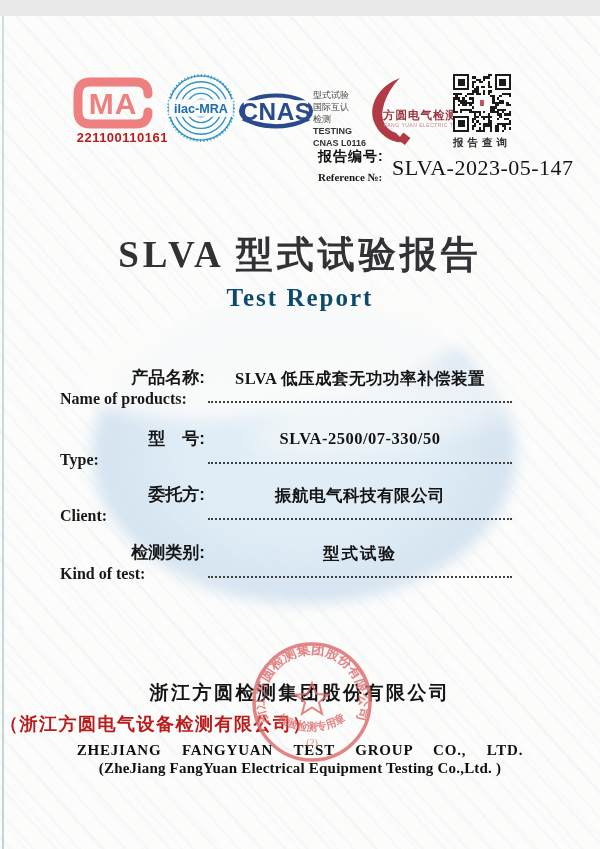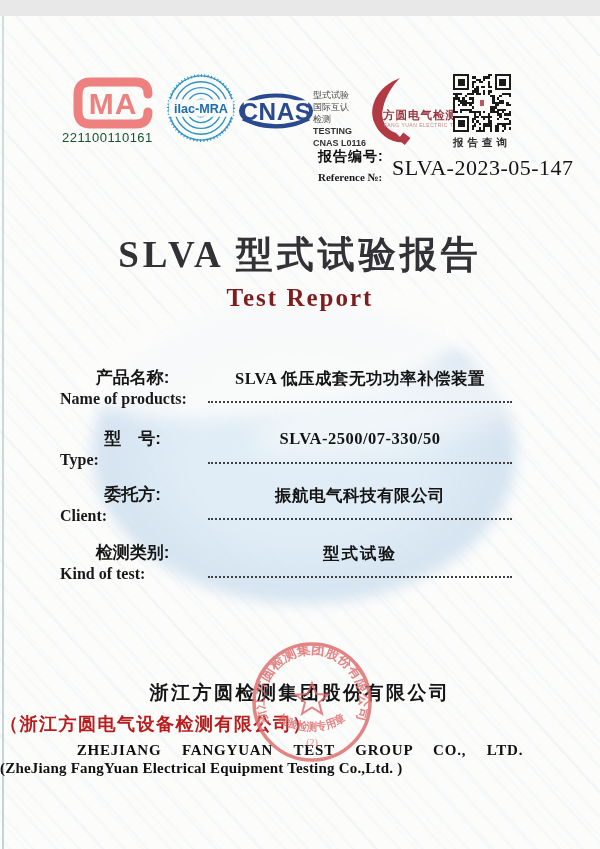--- a/index.html
+++ b/index.html
@@ -24,50 +24,50 @@
 
   
   .wm-blob{position:absolute;left:92px;top:286px;width:424px;height:302px;border-radius:50%;
     background:radial-gradient(closest-side,#dcebf6 55%,#d2e3f1 85%,#cfe0ef);filter:blur(7px);opacity:.85;}
   .wm-swoosh{position:absolute;left:80px;top:278px;width:390px;height:118px;border-radius:50%;
     background:#fcfcfb;transform:rotate(-9deg);filter:blur(9px);opacity:.9;}
   .wm-swoosh2{position:absolute;left:250px;top:360px;width:300px;height:70px;border-radius:50%;
     background:#fcfcfb;transform:rotate(-12deg);filter:blur(12px);opacity:.55;}
 
   
-  .cma-number{left:62px;top:114px;width:106px;text-align:left;font-size:13px;font-weight:normal;color:#14532d;letter-spacing:.5px;}
+  .cma-number{left:62px;top:114px;width:106px;text-align:right;font-size:13px;font-weight:bold;color:#b91c1c;letter-spacing:.5px;}
   .accr{left:313px;top:73px;font-size:9px;line-height:12px;color:#4a4a4a;}
   .accr .en{font-weight:bold;color:#333;}
   .fy-cn{left:383px;top:92px;font-size:11.5px;font-weight:bold;color:#9c3540;letter-spacing:1px;white-space:nowrap;}
   .fy-en{left:384px;top:106px;font-size:5px;color:#c9868c;letter-spacing:.5px;white-space:nowrap;}
   .qr-caption{left:451px;top:120px;width:62px;text-align:center;font-size:10.5px;font-weight:600;letter-spacing:4px;color:#2f2f2f;white-space:nowrap;}
 
   .refno-cn{left:318px;top:132px;font-size:14px;font-weight:bold;letter-spacing:1px;color:#111;}
   .refno-en{left:318px;top:155px;font-size:11px;font-weight:bold;color:#181818;}
   .refno-val{left:392px;top:139px;font-size:22px;letter-spacing:.5px;color:#141414;}
 
   
   .title-cn{left:0;top:214px;width:100%;text-align:center;font-size:37px;font-weight:700;letter-spacing:4px;color:#323236;
     font-family:"Liberation Serif","DejaVu Serif",serif;}
-  .title-en{left:0;top:268px;width:100%;text-align:center;font-size:25px;font-weight:700;letter-spacing:2px;color:#7f1d1d;}
+  .title-en{left:0;top:268px;width:100%;text-align:center;font-size:25px;font-weight:700;letter-spacing:2px;color:#0c4a6e;}
 
   
   .field-row{position:absolute;left:60px;width:480px;height:48px;}
-  .f-label-cn{position:absolute;left:0;top:0;width:145px;text-align:center;font-size:17px;font-weight:700;color:#161616;}
+  .f-label-cn{position:absolute;left:0;top:0;width:145px;text-align:right;font-size:17px;font-weight:700;color:#161616;}
   .f-label-en{position:absolute;left:0;top:24px;width:145px;text-align:left;font-size:16px;font-weight:700;color:#191919;
     font-family:"Liberation Serif","DejaVu Serif",serif;}
   .f-line{position:absolute;left:148px;top:35px;width:304px;border-bottom:2px dotted #3f3f3f;}
   .f-value{position:absolute;left:148px;top:2px;width:304px;text-align:center;font-size:16.5px;color:#141414;
     font-family:"Liberation Serif","DejaVu Serif",serif;letter-spacing:.5px;white-space:nowrap;font-weight:bold;}
 
   
   .company-cn{left:0;top:664px;width:100%;text-align:center;font-size:19px;font-weight:700;letter-spacing:2.5px;color:#151515;}
   .company-cn-sub{left:0;top:696px;width:100%;font-size:18px;font-weight:700;letter-spacing:1.5px;color:#b91c1c;}
   .company-en{left:0;top:726px;width:100%;text-align:center;font-size:15px;font-weight:700;word-spacing:16px;letter-spacing:.8px;color:#101010;}
-  .company-en-sub{left:0;top:744px;width:100%;font-size:15px;font-weight:700;letter-spacing:.2px;color:#101010;}
+  .company-en-sub{left:0;top:744px;width:100%;text-align:center;font-size:15px;font-weight:700;letter-spacing:.2px;color:#101010;}
   .company-en,.company-en-sub{font-family:"Liberation Serif","DejaVu Serif",serif;}
   .company-cn,.company-cn-sub{font-family:"Liberation Serif","DejaVu Serif",serif;}
 
   .stamp{left:250px;top:624px;opacity:.82;}
 </style>
 </head>
 <body>
 
 <div class="page">
 

